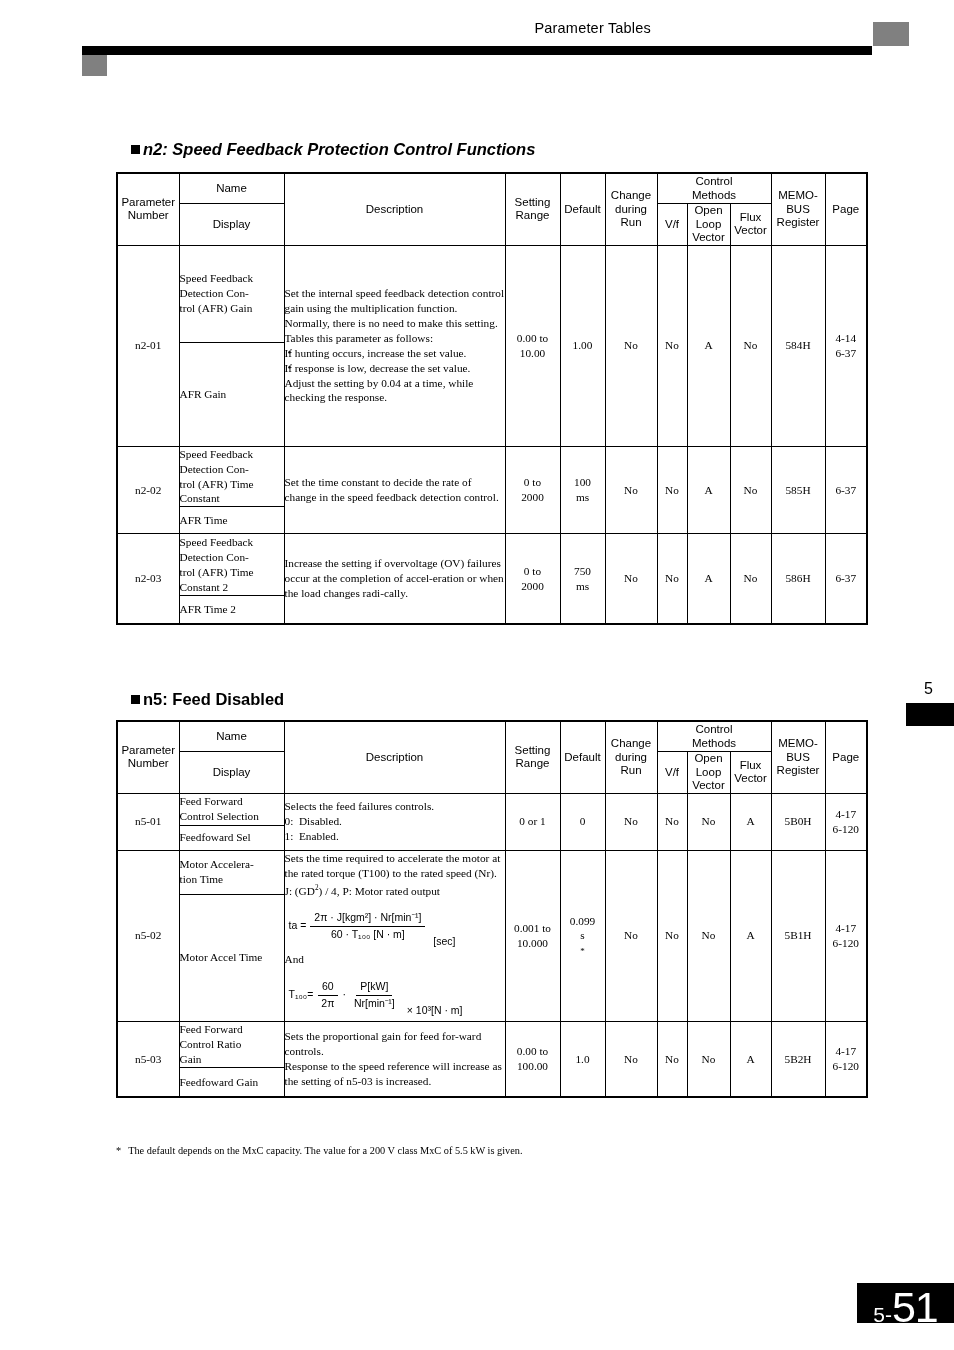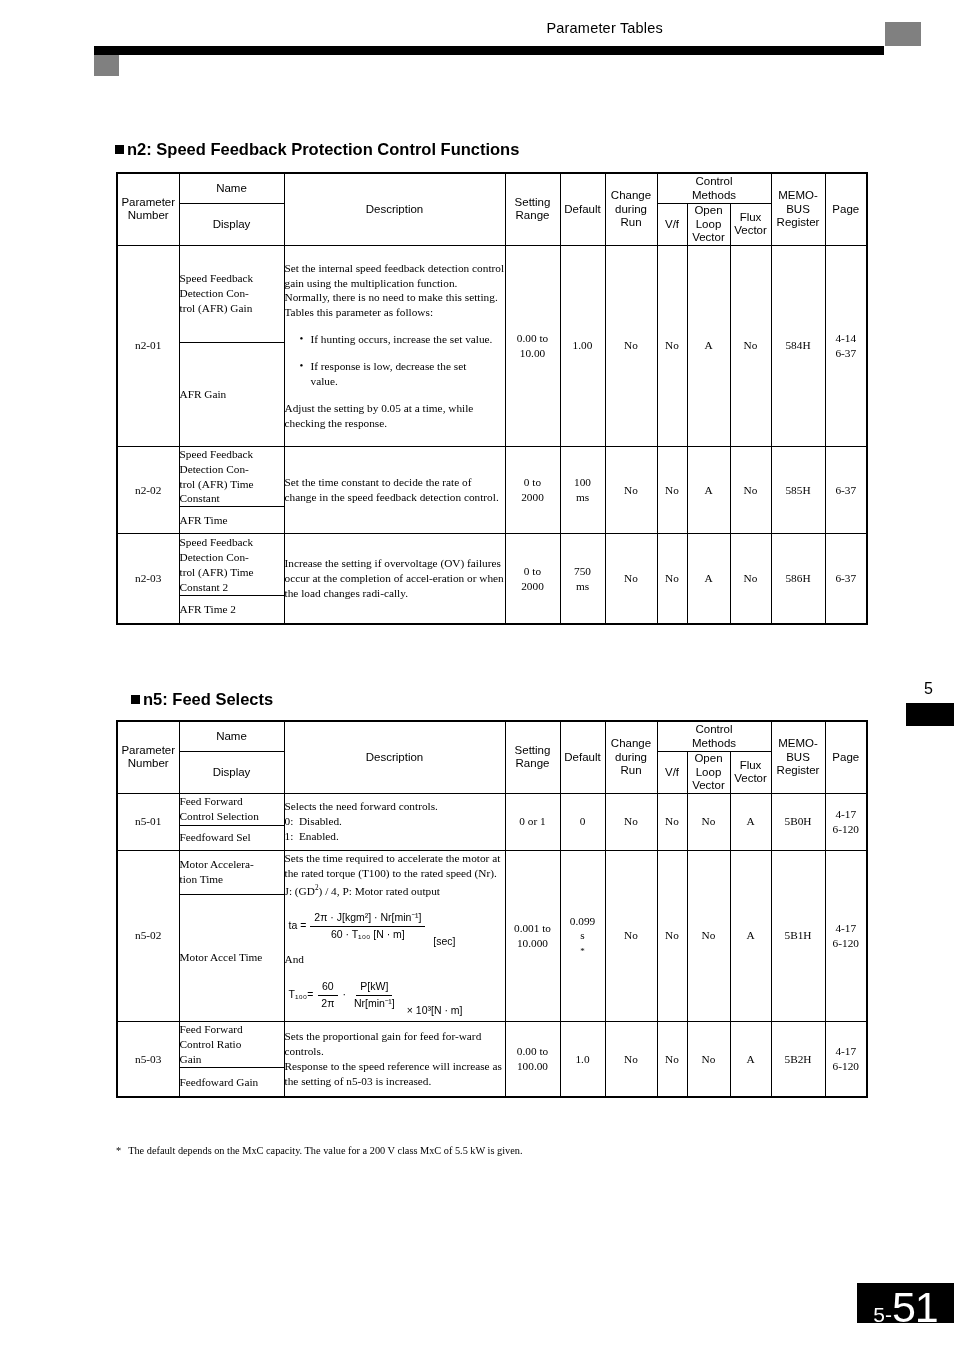--- a/index.html
+++ b/index.html
@@ -12,21 +12,21 @@
     height: 1350px;
     position: relative;
     font-family: "Liberation Serif", serif;
     color: #000000;
     overflow: hidden;
   }
 
   
   .page-header {
     position: absolute;
-    left: 12px; top: 0;
+    left: 0; top: 0;
     width: 756px;
     height: 90px;
   }
   .hdr-title {
     position: absolute;
     right: 105px;
     top: 20px;
     font-family: "Liberation Sans", sans-serif;
     font-size: 14.5px;
     letter-spacing: .2px;
@@ -116,22 +116,22 @@
   td.desccell { padding: 4px 6px 4px 7px; vertical-align: top; }
   td.vmid { vertical-align: middle; }
 
   
   ul.bul {
     margin: 0; padding: 0;
     list-style: none;
   }
   ul.bul li {
     position: relative;
-    padding-left: 14px;
-    margin: 12px;
+    padding-left: 0;
+    margin: 0;
   }
   ul.bul li:before {
     content: "\2022";
     position: absolute;
     left: 3px; top: -1px;
     font-size: 11px;
   }
 
   
   .optrow { white-space: pre; }
@@ -195,21 +195,21 @@
 <div class="page-header">
   <div class="hdr-title">Parameter Tables</div>
   <div class="hdr-gray-right"></div>
   <div class="hdr-rule"></div>
   <div class="hdr-gray-left"></div>
 </div>
 
 <div class="chapter-num">5</div>
 <div class="chapter-tab"></div>
 
-<div class="section-heading" style="left:115px; top:140px;">
+<div class="section-heading" style="left:131px; top:140px;font-style:italic;">
   <span class="sq"></span><span>n2: Speed Feedback Protection Control Functions</span>
 </div>
 
 <table class="ptable" style="left:116px; top:172px; width:750px;">
   <colgroup>
     <col style="width:62px">
     <col style="width:105px">
     <col style="width:221px">
     <col style="width:55px">
     <col style="width:45px">
@@ -274,21 +274,21 @@
         <span>trol (AFR) Gain</span>
       </td>
       <td rowspan="2" class="desccell">
         <div>Set the internal speed feedback detection control gain using the multiplication function.</div>
         <div>Normally, there is no need to make this setting.</div>
         <div>Tables this parameter as follows:</div>
         <ul class="bul">
           <li>If hunting occurs, increase the set value.</li>
           <li>If response is low, decrease the set value.</li>
         </ul>
-        <div>Adjust the setting by 0.05 at a time, while checking the response.</div>
+        <div>Adjust the setting by 0.04 at a time, while checking the response.</div>
       </td>
       <td rowspan="2" class="c vmid">
         <span>0.00 to</span><br>
         <span>10.00</span>
       </td>
       <td rowspan="2" class="c vmid">1.00</td>
       <td rowspan="2" class="c vmid">No</td>
       <td rowspan="2" class="c vmid">No</td>
       <td rowspan="2" class="c vmid">A</td>
       <td rowspan="2" class="c vmid">No</td>
@@ -358,21 +358,21 @@
       <td rowspan="2" class="c vmid">586H</td>
       <td rowspan="2" class="c vmid">6-37</td>
     </tr>
     <tr style="height:28px;">
       <td class="dispcell">AFR Time 2</td>
     </tr>
   </tbody>
 </table>
 
 <div class="section-heading" style="left:131px; top:690px;">
-  <span class="sq"></span><span>n5: Feed Selects</span>
+  <span class="sq"></span><span>n5: Feed Disabled</span>
 </div>
 
 <table class="ptable" style="left:116px; top:720px; width:750px;">
   <colgroup>
     <col style="width:62px">
     <col style="width:105px">
     <col style="width:221px">
     <col style="width:55px">
     <col style="width:45px">
     <col style="width:52px">
@@ -428,21 +428,21 @@
   </thead>
   <tbody>
 
     <tr style="height:32px;">
       <td rowspan="2" class="c vmid">n5-01</td>
       <td class="namecell">
         <span>Feed Forward</span><br>
         <span>Control Selection</span>
       </td>
       <td rowspan="2" class="desccell">
-        <div>Selects the need forward controls.</div>
+        <div>Selects the feed failures controls.</div>
         <div class="optrow">0:  Disabled.</div>
         <div class="optrow">1:  Enabled.</div>
       </td>
       <td rowspan="2" class="c vmid">0 or 1</td>
       <td rowspan="2" class="c vmid">0</td>
       <td rowspan="2" class="c vmid">No</td>
       <td rowspan="2" class="c vmid">No</td>
       <td rowspan="2" class="c vmid">No</td>
       <td rowspan="2" class="c vmid">A</td>
       <td rowspan="2" class="c vmid">5B0H</td>

